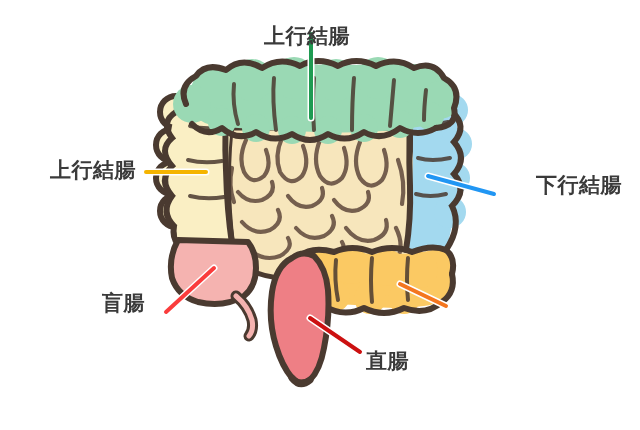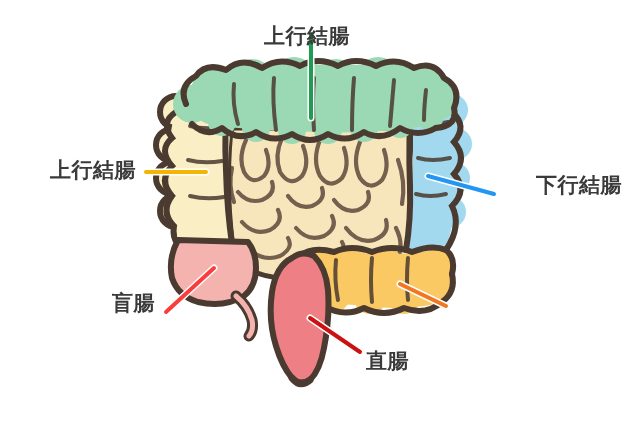--- a/index.html
+++ b/index.html
@@ -33,21 +33,21 @@
     font-size: 21px;
     font-weight: 700;
     letter-spacing: 0.5px;
     white-space: nowrap;
     line-height: 1;
     font-family: "DejaVu Sans", "Liberation Sans", sans-serif;
   }
   #label-transverse { left: 264px; top: 26px; }
   #label-ascending  { left: 50px;  top: 160px; }
   #label-descending { left: 498px; top: 175px; margin-left: 38px; }
-  #label-cecum      { left: 112px; top: 293px; }
+  #label-cecum      { left: 102px; top: 293px; }
   #label-sigmoid    { left: 448px; top: 309px; }
   #label-rectum     { left: 366px; top: 351px; }
 </style>
 </head>
 <body>
 
 <div id="diagram-root">
 
   <svg id="anatomy-svg" viewBox="0 0 640 430" xmlns="http://www.w3.org/2000/svg">
 

